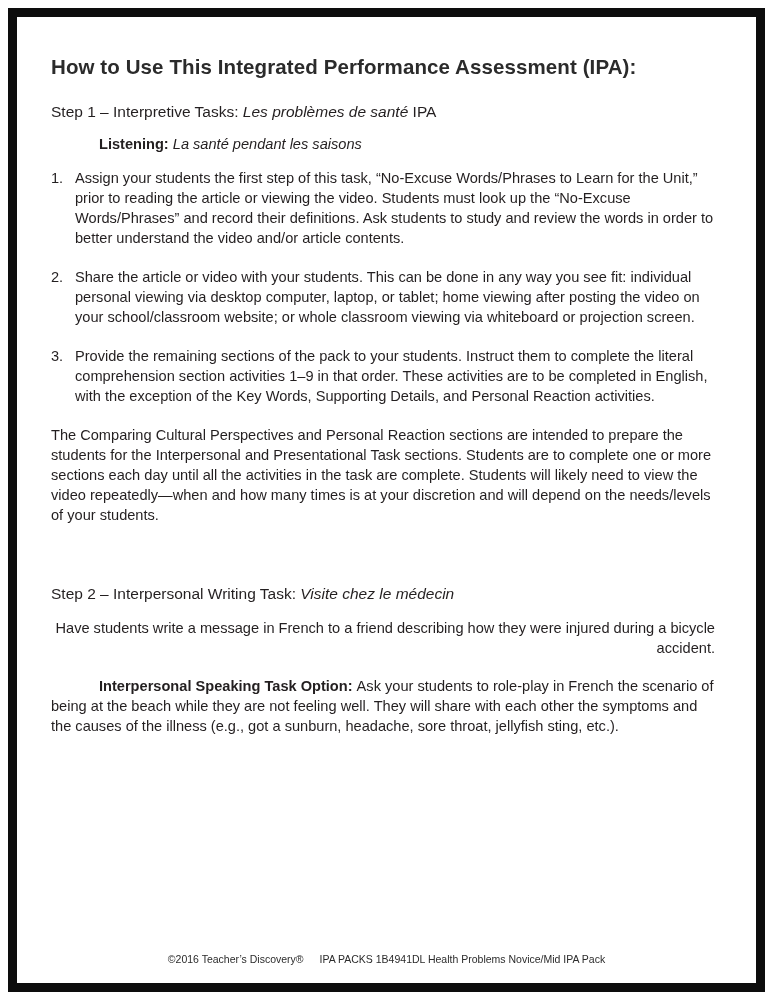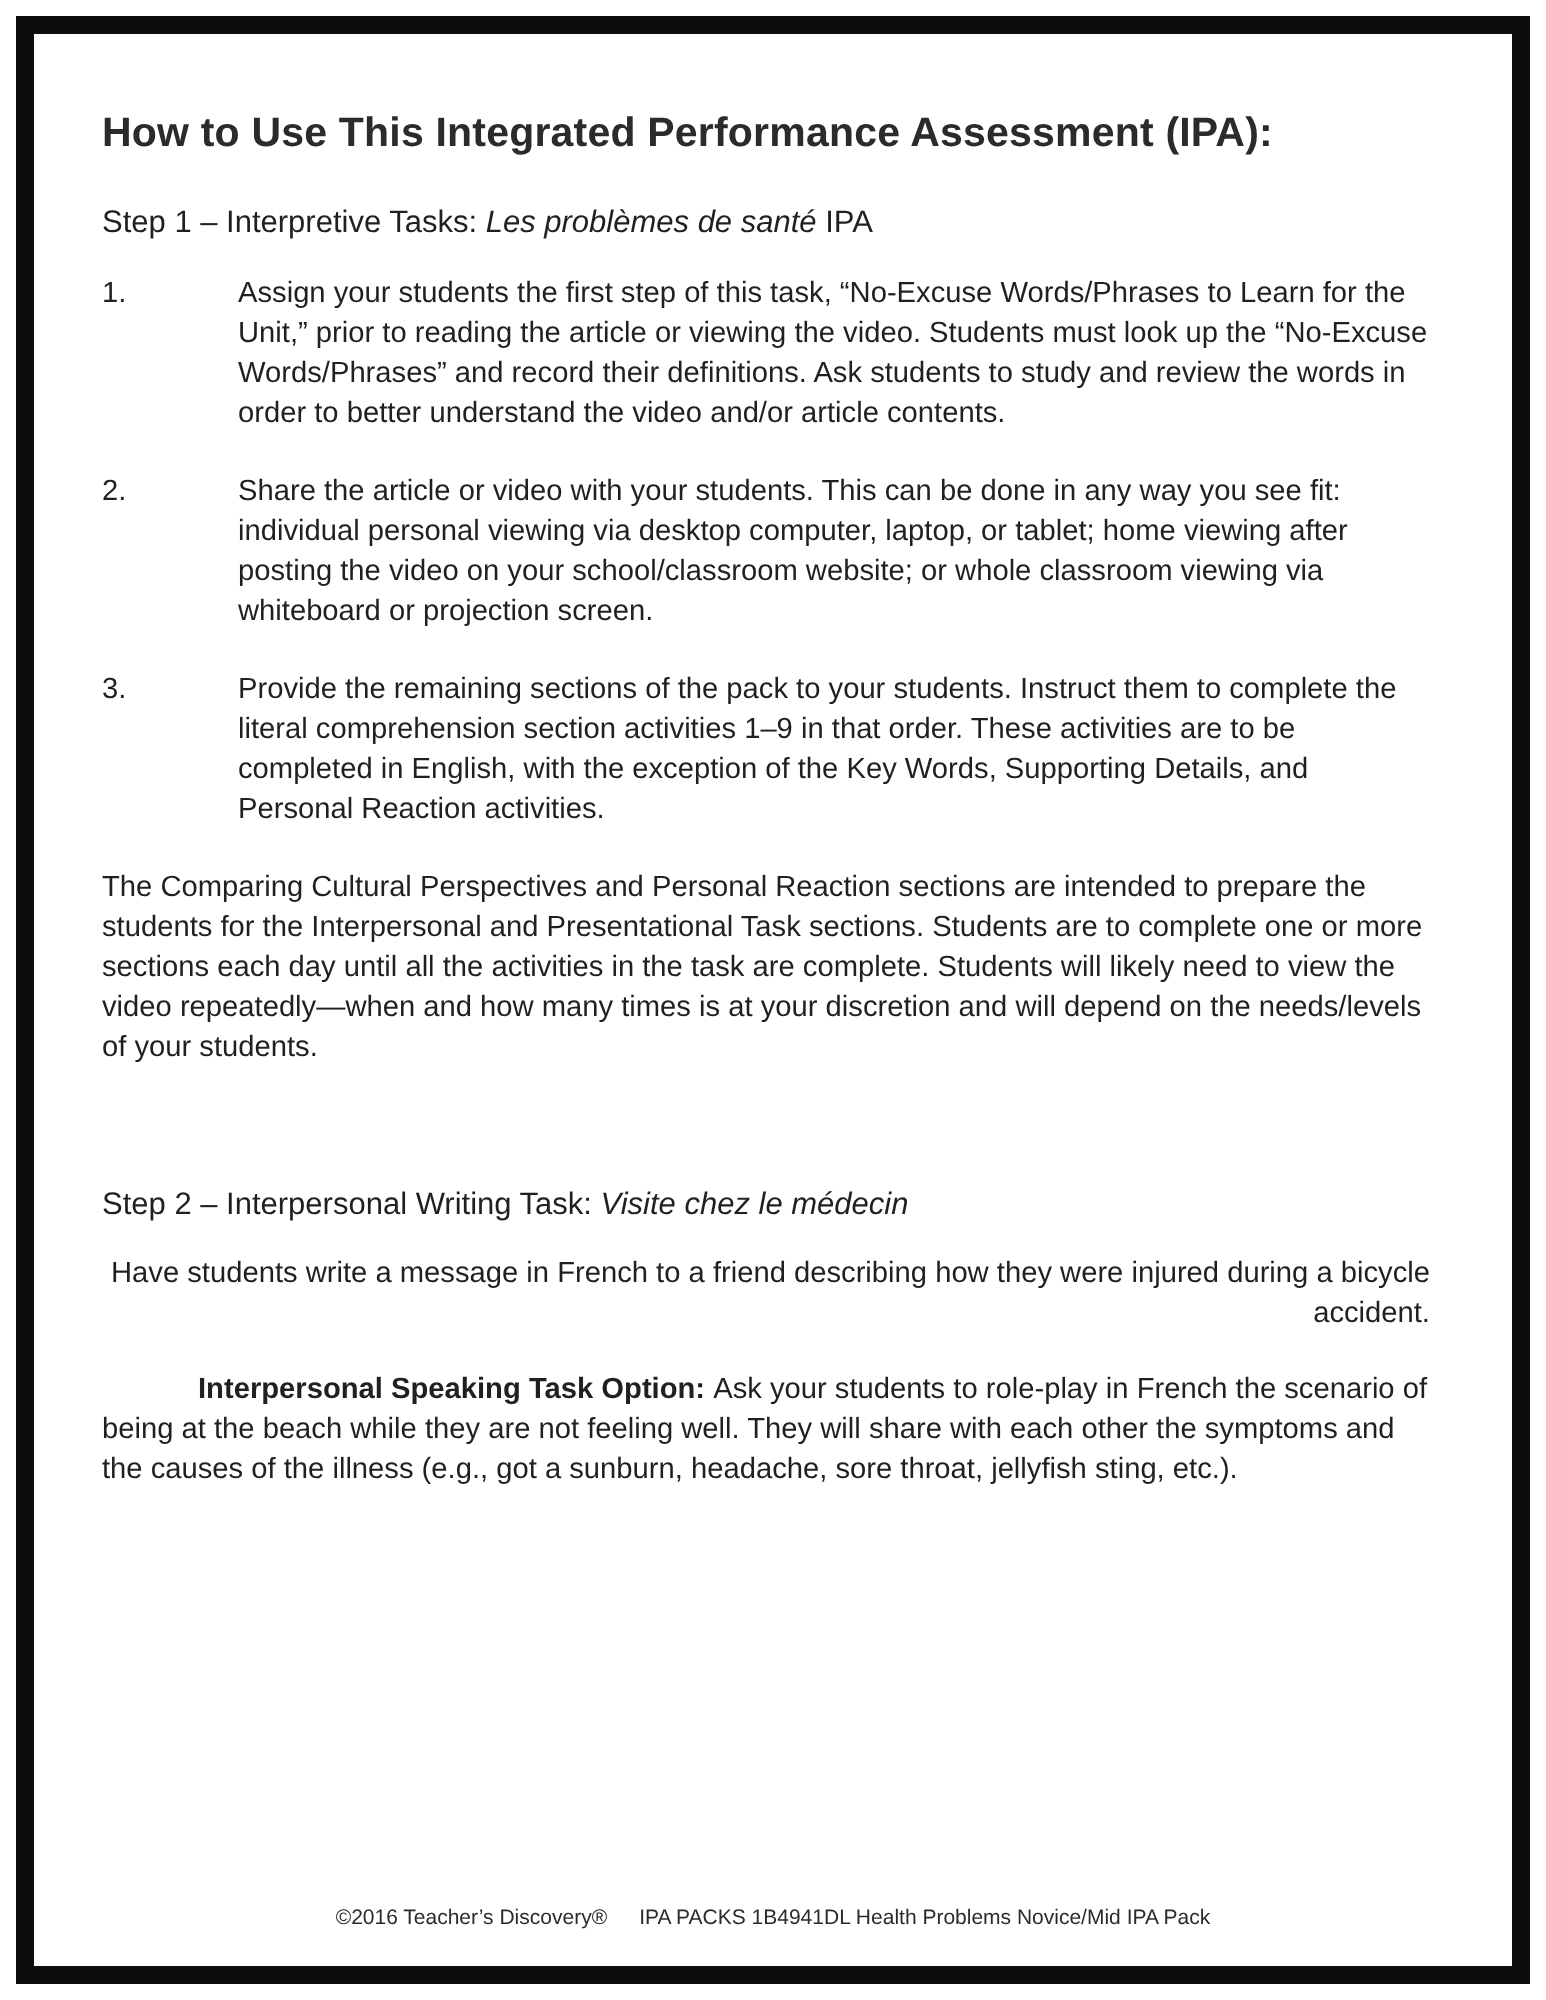--- a/index.html
+++ b/index.html
@@ -71,21 +71,20 @@
   .list-item {
     display: flex;
     margin-bottom: 19px;
   }
   .list-item .num {
     width: 24px;
     flex: 0 0 24px;
   }
   .list-item .item-text {
     flex: 1;
-    margin-left: 44px;
   }
   .closing-para {
     margin-top: 2px;
     margin-bottom: 16px;
   }
   .step2-heading {
     margin-top: 60px;
   }
   .step2-para {
     margin: 0 0 18px 0;
@@ -116,20 +115,23 @@
 
 <div class="content">
 
   <h1 class="doc-title">How to Use This Integrated Performance Assessment (IPA):</h1>
 
   <div class="step-heading">
     <span class="bold-label">Step 1 – Interpretive Tasks: </span><span class="italic-part">Les problèmes de santé</span><span class="plain-part"> IPA</span>
   </div>
 
 
+  <div class="sub-line">
+    <span class="bold-label">Listening: </span><span class="italic-part">La santé pendant les saisons</span>
+  </div>
 
   <div class="numbered-list body-text">
     <div class="list-item">
       <span class="num">1.</span>
       <span class="item-text">Assign your students the first step of this task, “No-Excuse Words/Phrases to Learn for the Unit,” prior to reading the article or viewing the video. Students must look up the “No-Excuse Words/Phrases” and record their definitions. Ask students to study and review the words in order to better understand the video and/or article contents.</span>
     </div>
     <div class="list-item">
       <span class="num">2.</span>
       <span class="item-text">Share the article or video with your students. This can be done in any way you see fit: individual personal viewing via desktop computer, laptop, or tablet; home viewing after posting the video on your school/classroom website; or whole classroom viewing via whiteboard or projection screen.</span>
     </div>

